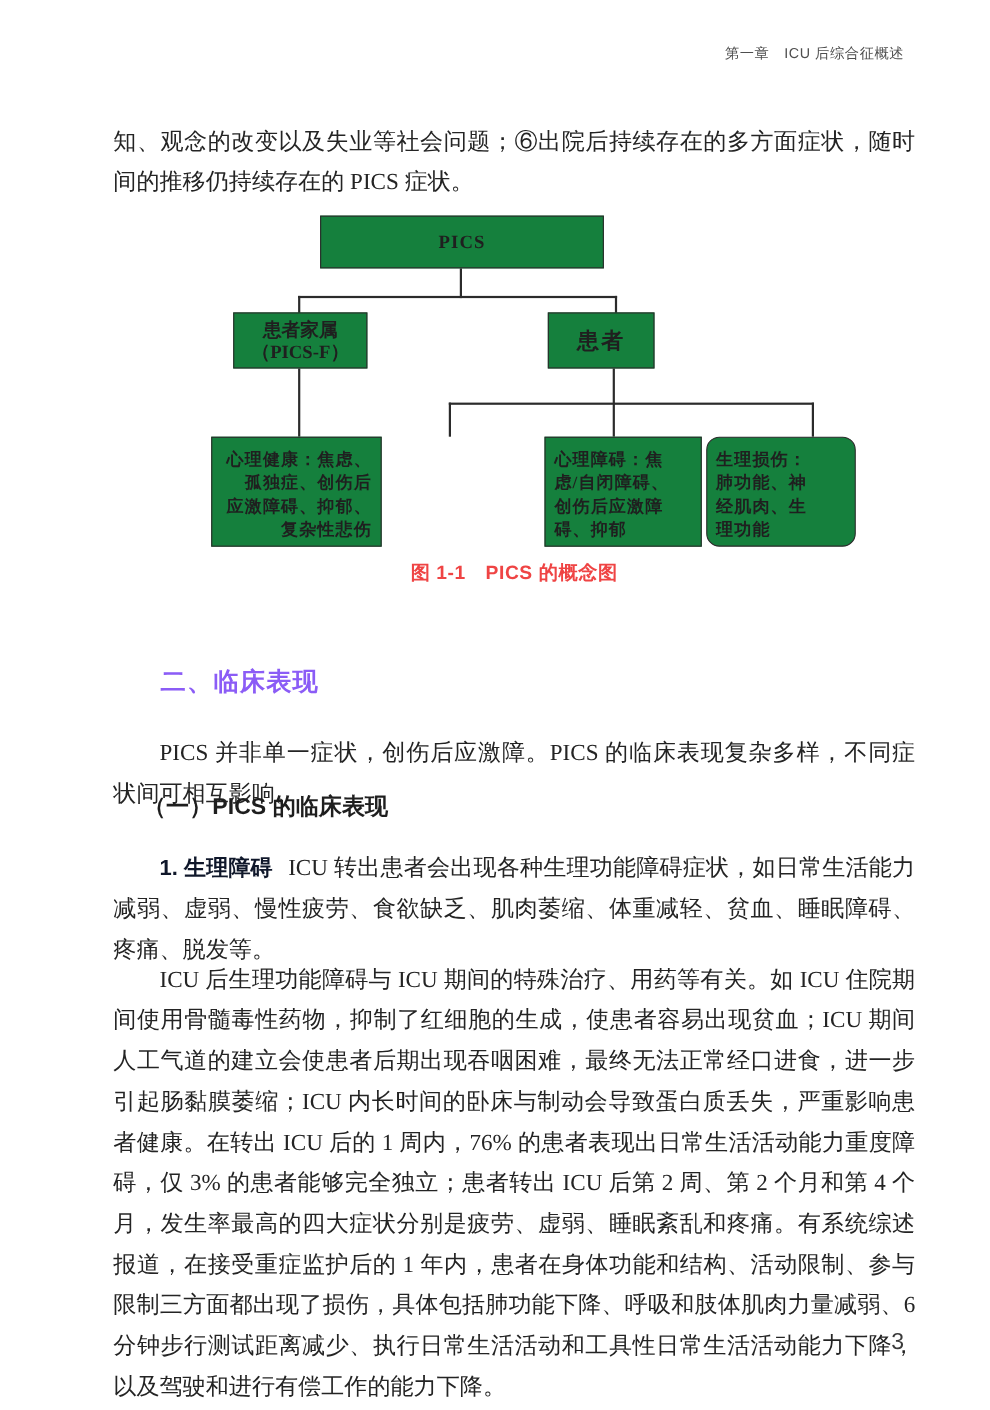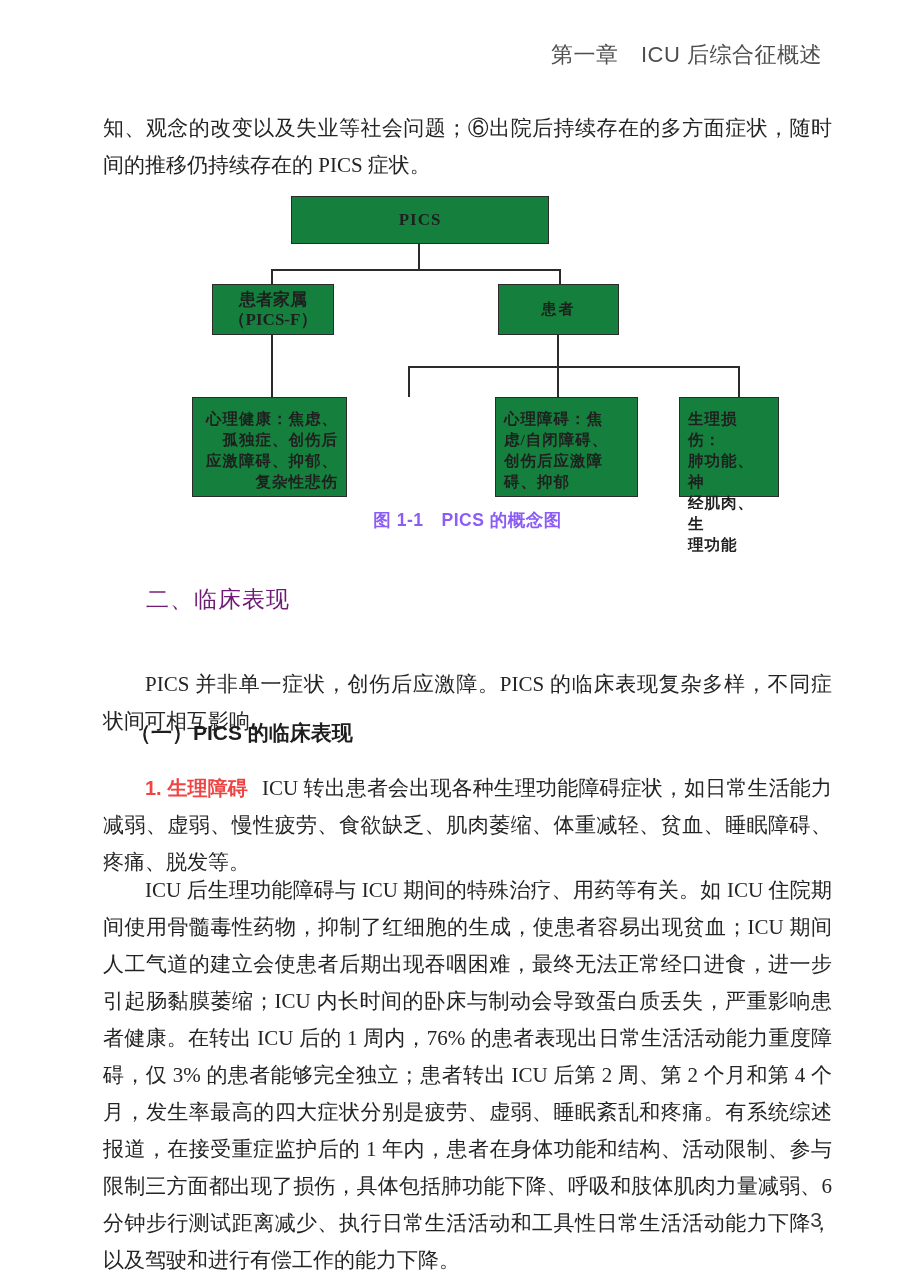--- a/index.html
+++ b/index.html
@@ -5,84 +5,84 @@
   html,body { margin:0; padding:0; background:#ffffff; }
   .page {
     position:relative; width:900px; height:1282px; background:#ffffff;
     font-family:"Liberation Serif","DejaVu Serif",serif;
     color:#242424; overflow:hidden;
   }
   
   .running-head {
     position:absolute; top:40px; left:0; width:822px; text-align:right;
     font-family:"Liberation Sans","DejaVu Sans",sans-serif;
-    font-size:22px; color:#4e4e4e; letter-spacing:0.5px;
+    font-size:13px; color:#4e4e4e; letter-spacing:0.5px;
   }
   
   .body-text {
     position:absolute; left:103px; width:729px;
     font-size:21px; line-height:37px; text-align:justify;
   }
   .indent { text-indent:42px; }
   #p-intro  { top:89px;  }
   #p-sec-intro { top:645px; }
   #p-item1  { top:749px; }
   #p-para2  { top:851px; }
   .item-label {
     font-family:"Liberation Sans","DejaVu Sans",sans-serif;
-    font-weight:bold; font-size:20px; margin-right:14px; color:#ef4444;
+    font-weight:bold; font-size:20px; margin-right:14px; color:#0f172a;
   }
   
   .h-section {
-    position:absolute; left:146px; top:584px;
+    position:absolute; left:146px; top:604px;
     font-family:"Liberation Sans","DejaVu Sans",sans-serif;
-    font-weight:normal; font-size:23px; color:#701a75; letter-spacing:1px;
+    font-weight:bold; font-size:23px; color:#8b5cf6; letter-spacing:1px;
   }
   .h-sub {
     position:absolute; left:130px; top:719px;
     font-family:"Liberation Sans","DejaVu Sans",sans-serif;
     font-weight:bold; font-size:21px; color:#1e1e1e;
   }
   
   .diagram { position:absolute; inset:0; }
   .dbox {
     position:absolute; box-sizing:border-box; background:#15803d;
     border:1.5px solid #2b2b2b; font-weight:bold; color:#1f1f1f;
   }
   .dline { position:absolute; background:#2b2b2b; }
   #n-pics   { left:291px; top:196px; width:258px; height:48px;
               display:flex; align-items:center; justify-content:center;
               font-size:17px; letter-spacing:1px; }
   #n-family { left:212px; top:284px; width:122px; height:51px;
               text-align:center; font-size:17px; line-height:20px;
               padding-top:5px; white-space:pre-line; }
-  #n-patient{ left:498px; top:284px; width:121px; height:51px;
+  #n-patient{ left:498px; top:284px; width:97px; height:51px;
               display:flex; align-items:center; justify-content:center;
-              font-size:15px; letter-spacing:2px;text-align:right; }
+              font-size:20px; letter-spacing:2px;text-align:right; }
   .leaf {
     top:397px; height:100px; font-size:15.5px; line-height:21px;
     padding:10px 8px; white-space:pre-line; text-align:left;
   }
   #n-leaf1 { left:192px; width:155px; letter-spacing:1px;text-align:right; }
   #n-leaf2 { left:364px; width:125px; letter-spacing:0; }
   #n-leaf3 { left:495px; width:143px; letter-spacing:1px; }
-  #n-leaf4 { left:679px; width:100px; letter-spacing:1px; }
+  #n-leaf4 { left:642px; width:136px; letter-spacing:1px;border-radius:12px; }
   #l-v1    { left:418px; top:244px; width:2px;  height:27px; }
   #l-h1    { left:271px; top:269px; width:290px; height:2px; }
   #l-vl    { left:271px; top:269px; width:2px;  height:16px; }
   #l-vr    { left:559px; top:269px; width:2px;  height:16px; }
   #l-vfam  { left:271px; top:335px; width:2px;  height:62px; }
   #l-vpat  { left:557px; top:335px; width:2px;  height:62px; }
   #l-h2    { left:408px; top:366px; width:332px; height:2px; }
   #l-vlf2  { left:408px; top:366px; width:2px;  height:31px; }
   #l-vlf4  { left:738px; top:366px; width:2px;  height:31px; }
   .caption {
     position:absolute; left:103px; top:508px; width:729px; text-align:center;
     font-family:"Liberation Sans","DejaVu Sans",sans-serif;
-    font-weight:bold; font-size:17.5px; color:#8b5cf6; letter-spacing:0.5px;
+    font-weight:bold; font-size:17.5px; color:#ef4444; letter-spacing:0.5px;
   }
   .page-number {
     position:absolute; left:103px; top:1208px; width:719px; text-align:right;
     font-family:"Liberation Sans","DejaVu Sans",sans-serif;
     font-size:21px; color:#3a3a3a;
   }
 </style>
 </head>
 <body>
 

